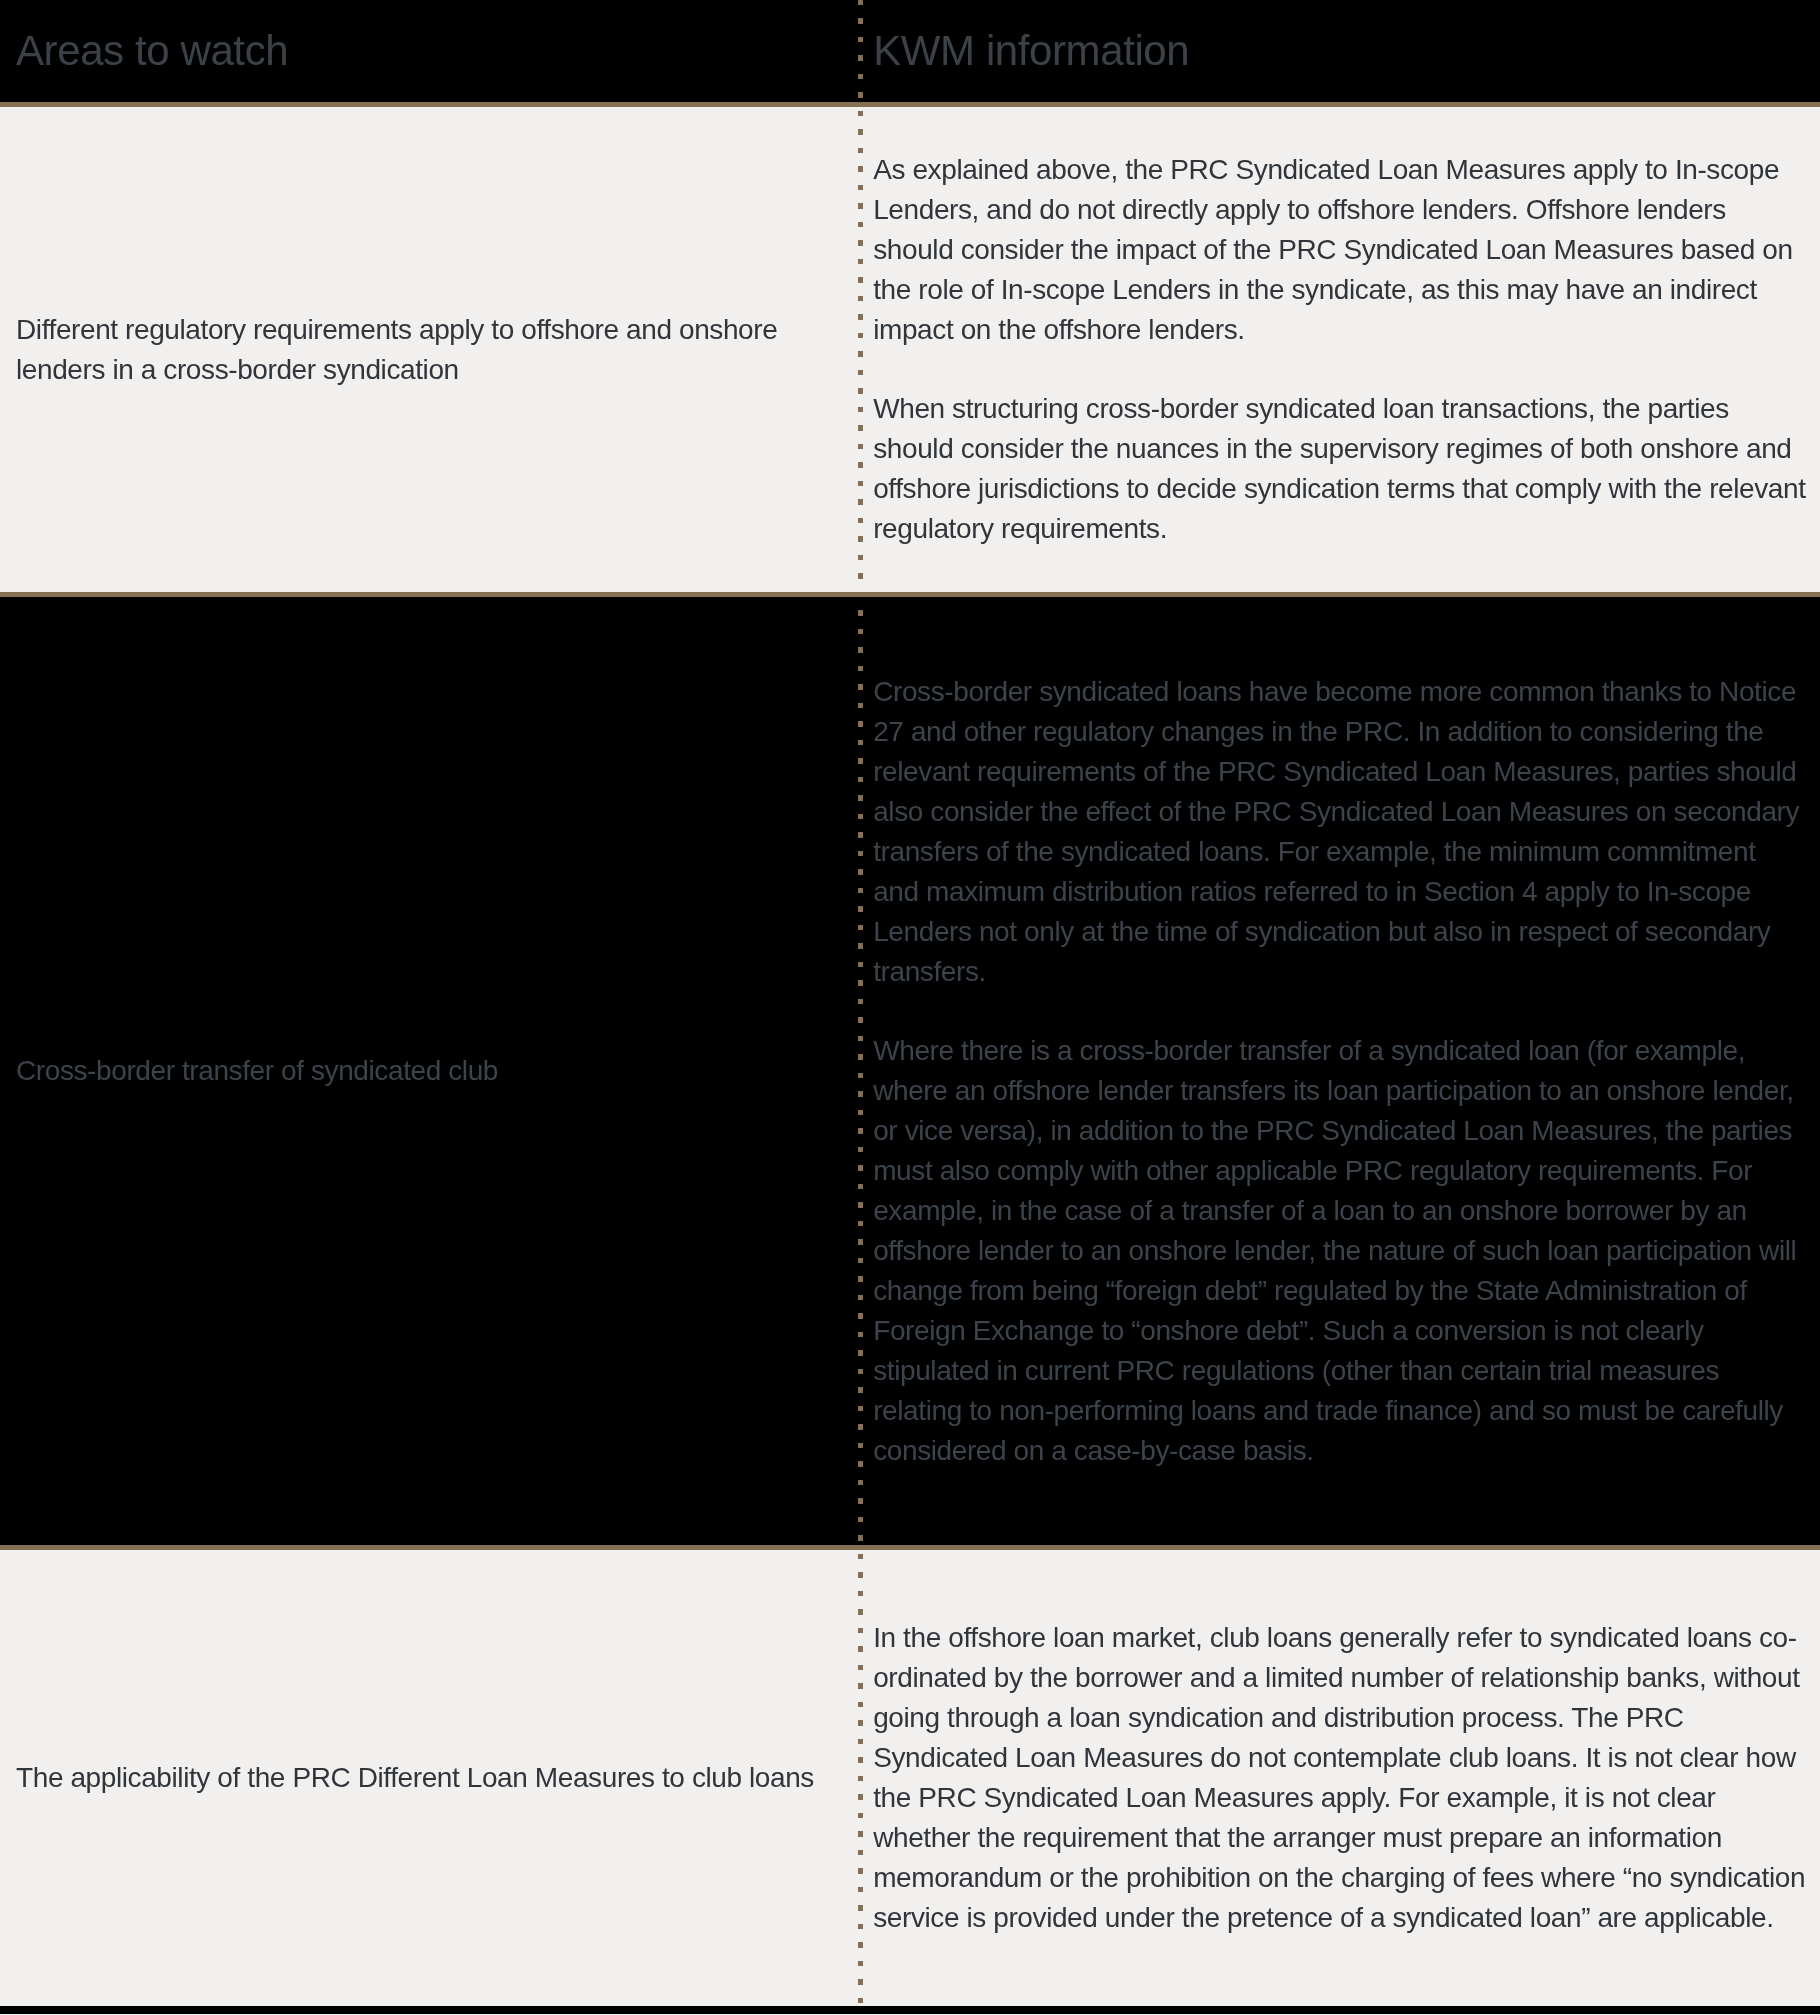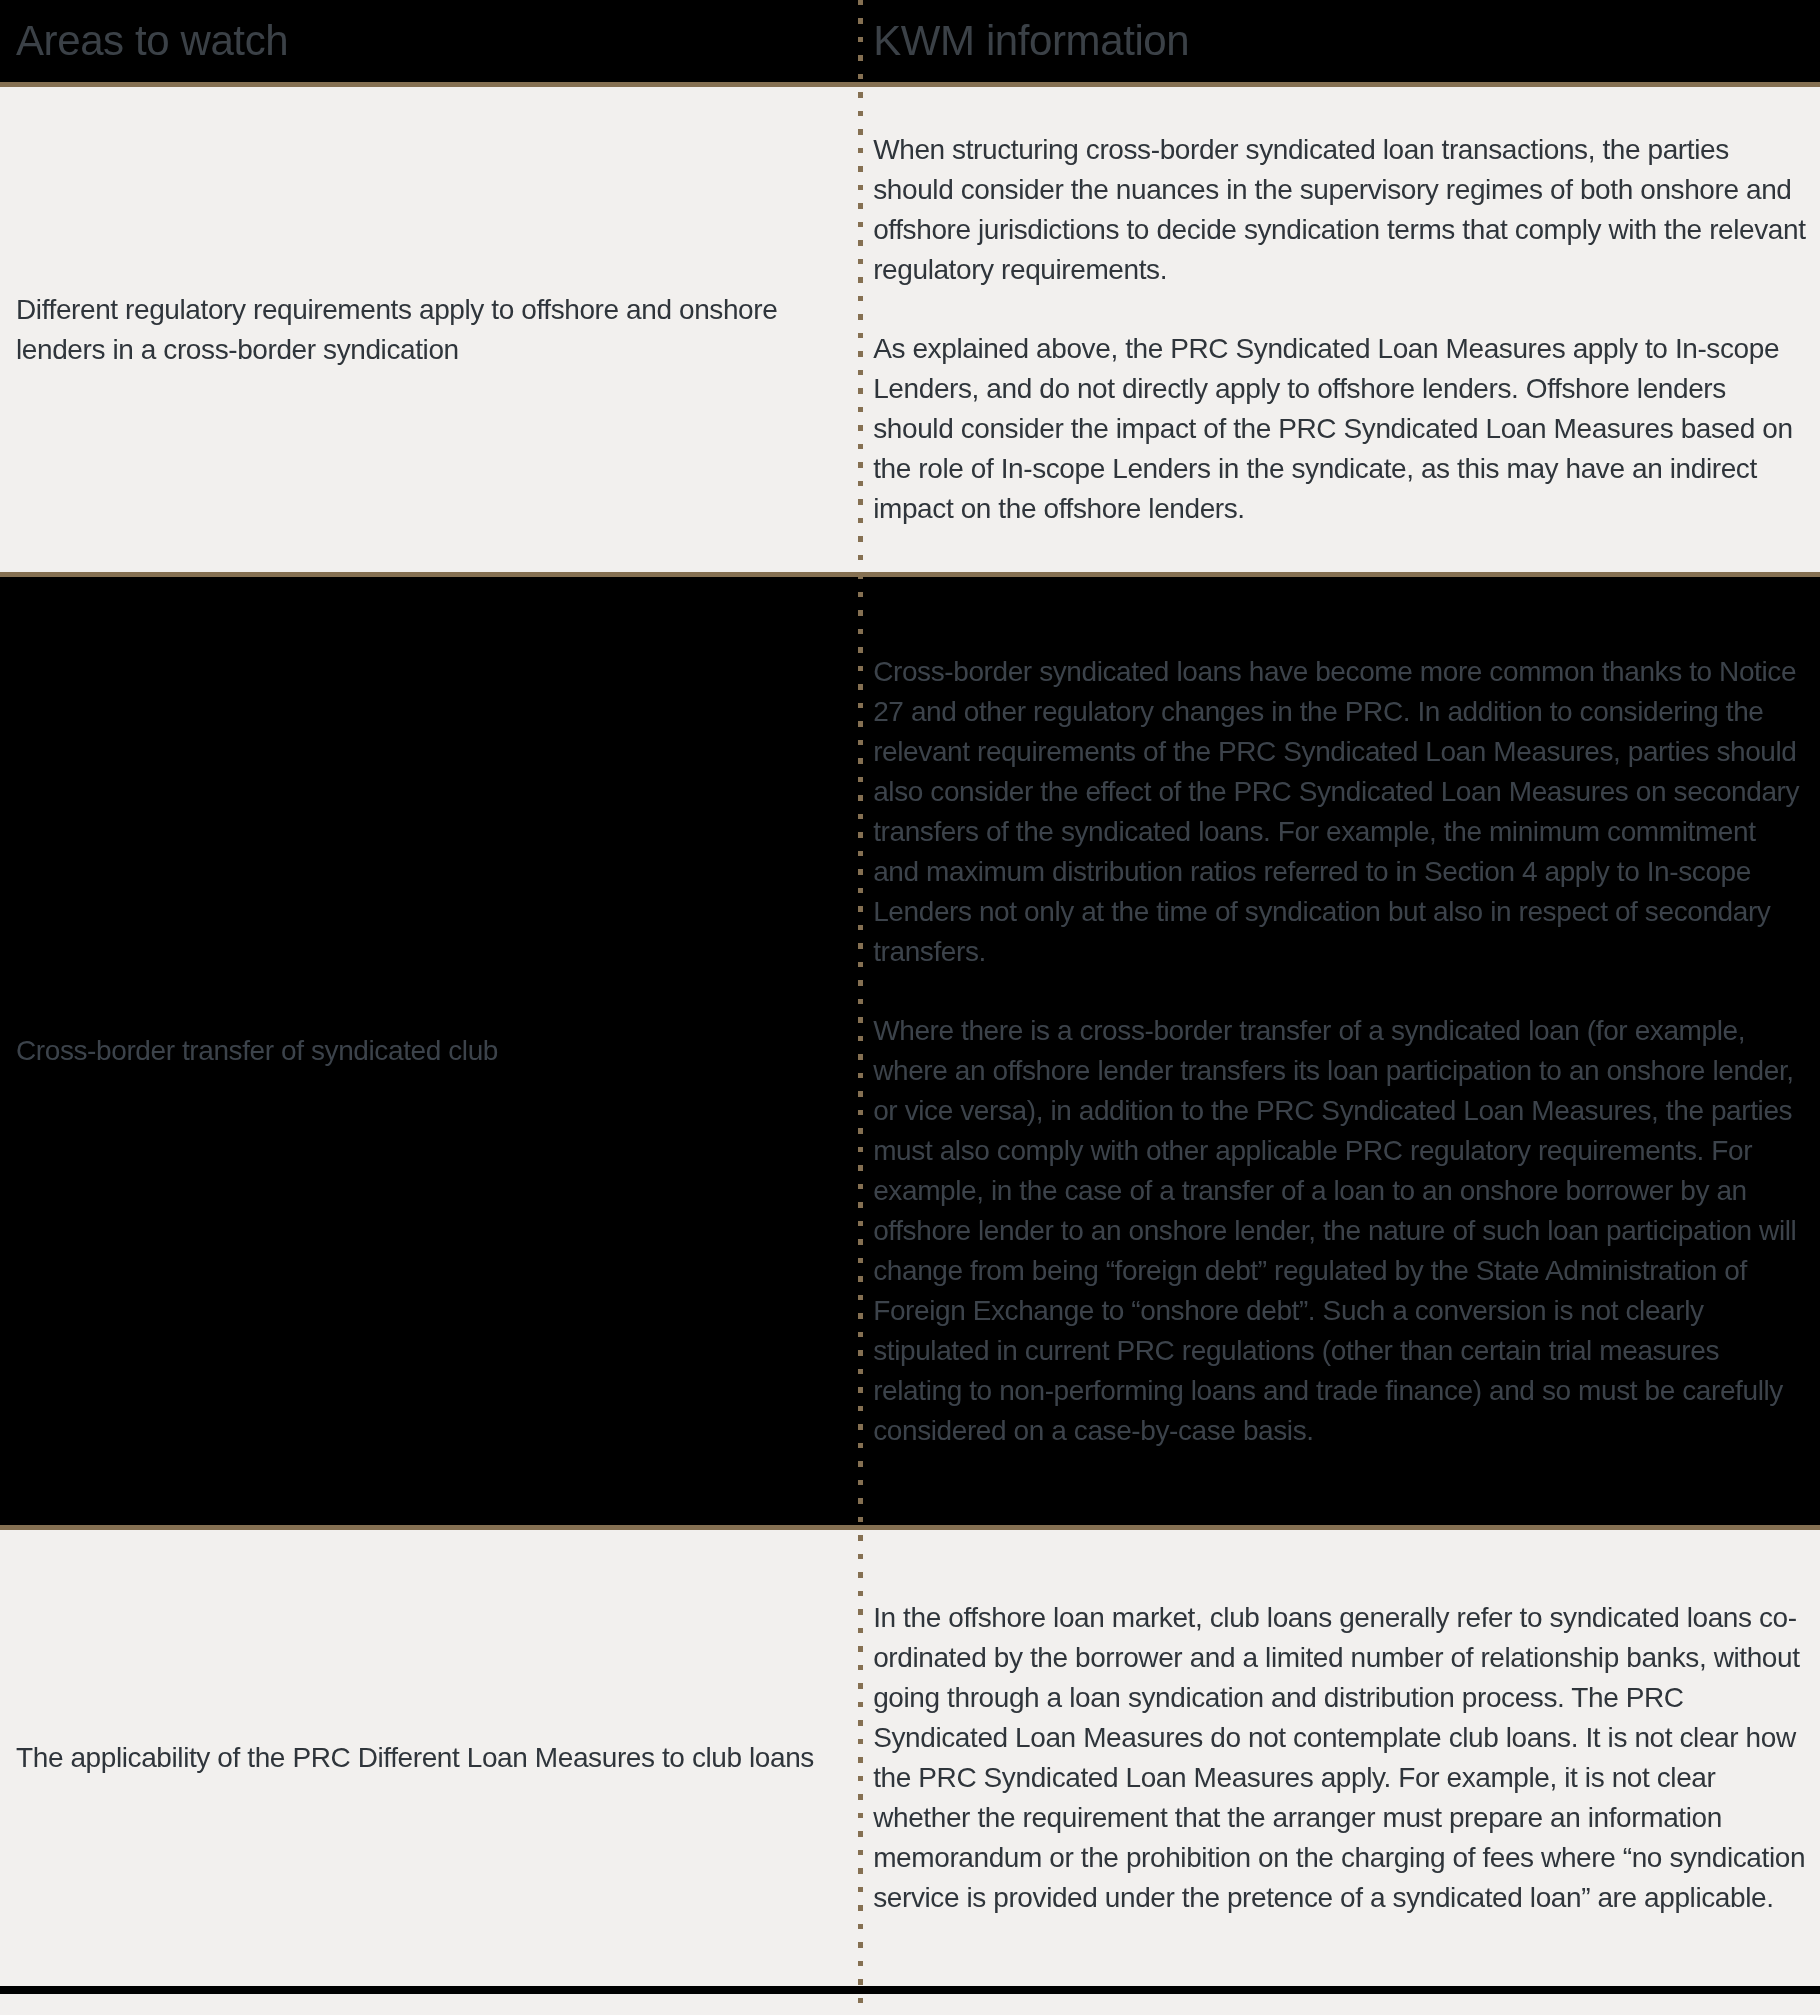--- a/index.html
+++ b/index.html
@@ -25,21 +25,21 @@
   }
   .row{
     display:flex;
     width:100%;
   }
   .row.dark{ background:var(--bg-dark,#000); }
   .row.light{ background:var(--bg-light,#f2f0ee); }
   .row.bordered{ border-top:5.3px solid var(--border-tan,#857052); }
 
   .header-row{
-    height:82px;
+    height:102px;
     background:var(--bg-dark,#000);
     align-items:center;
   }
   .header-cell{
     color:var(--header-text,#3b4147);
     font-size:42px;
     letter-spacing:-0.4px;
     font-weight:400;
   }
   .row-1{ height:490px; }
@@ -110,22 +110,22 @@
     <div class="cell-right">
       <div class="header-cell">KWM information</div>
     </div>
   </div>
 
   <div class="row light bordered row-1">
     <div class="cell-left">
       <div class="body-text">Different regulatory requirements apply to offshore and onshore lenders in a cross-border syndication</div>
     </div>
     <div class="cell-right">
+      <p class="body-text">As explained above, the PRC Syndicated Loan Measures apply to In-scope Lenders, and do not directly apply to offshore lenders. Offshore lenders should consider the impact of the PRC Syndicated Loan Measures based on the role of In-scope Lenders in the syndicate, as this may have an indirect impact on the offshore lenders.</p>
       <p class="body-text">When structuring cross-border syndicated loan transactions, the parties should consider the nuances in the supervisory regimes of both onshore and offshore jurisdictions to decide syndication terms that comply with the relevant regulatory requirements.</p>
-      <p class="body-text">As explained above, the PRC Syndicated Loan Measures apply to In-scope Lenders, and do not directly apply to offshore lenders. Offshore lenders should consider the impact of the PRC Syndicated Loan Measures based on the role of In-scope Lenders in the syndicate, as this may have an indirect impact on the offshore lenders.</p>
     </div>
   </div>
 
   <div class="row dark bordered row-2">
     <div class="cell-left">
       <div class="body-text">Cross-border transfer of syndicated club</div>
     </div>
     <div class="cell-right">
       <p class="body-text">Cross-border syndicated loans have become more common thanks to Notice 27 and other regulatory changes in the PRC. In addition to considering the relevant requirements of the PRC Syndicated Loan Measures, parties should also consider the effect of the PRC Syndicated Loan Measures on secondary transfers of the syndicated loans. For example, the minimum commitment and maximum distribution ratios referred to in Section 4 apply to In-scope Lenders not only at the time of syndication but also in respect of secondary transfers.</p>
       <p class="body-text">Where there is a cross-border transfer of a syndicated loan (for example, where an offshore lender transfers its loan participation to an onshore lender, or vice versa), in addition to the PRC Syndicated Loan Measures, the parties must also comply with other applicable PRC regulatory requirements. For example, in the case of a transfer of a loan to an onshore borrower by an offshore lender to an onshore lender, the nature of such loan participation will change from being “foreign debt” regulated by the State Administration of Foreign Exchange to “onshore debt”. Such a conversion is not clearly stipulated in current PRC regulations (other than certain trial measures relating to non-performing loans and trade finance) and so must be carefully considered on a case-by-case basis.</p>

